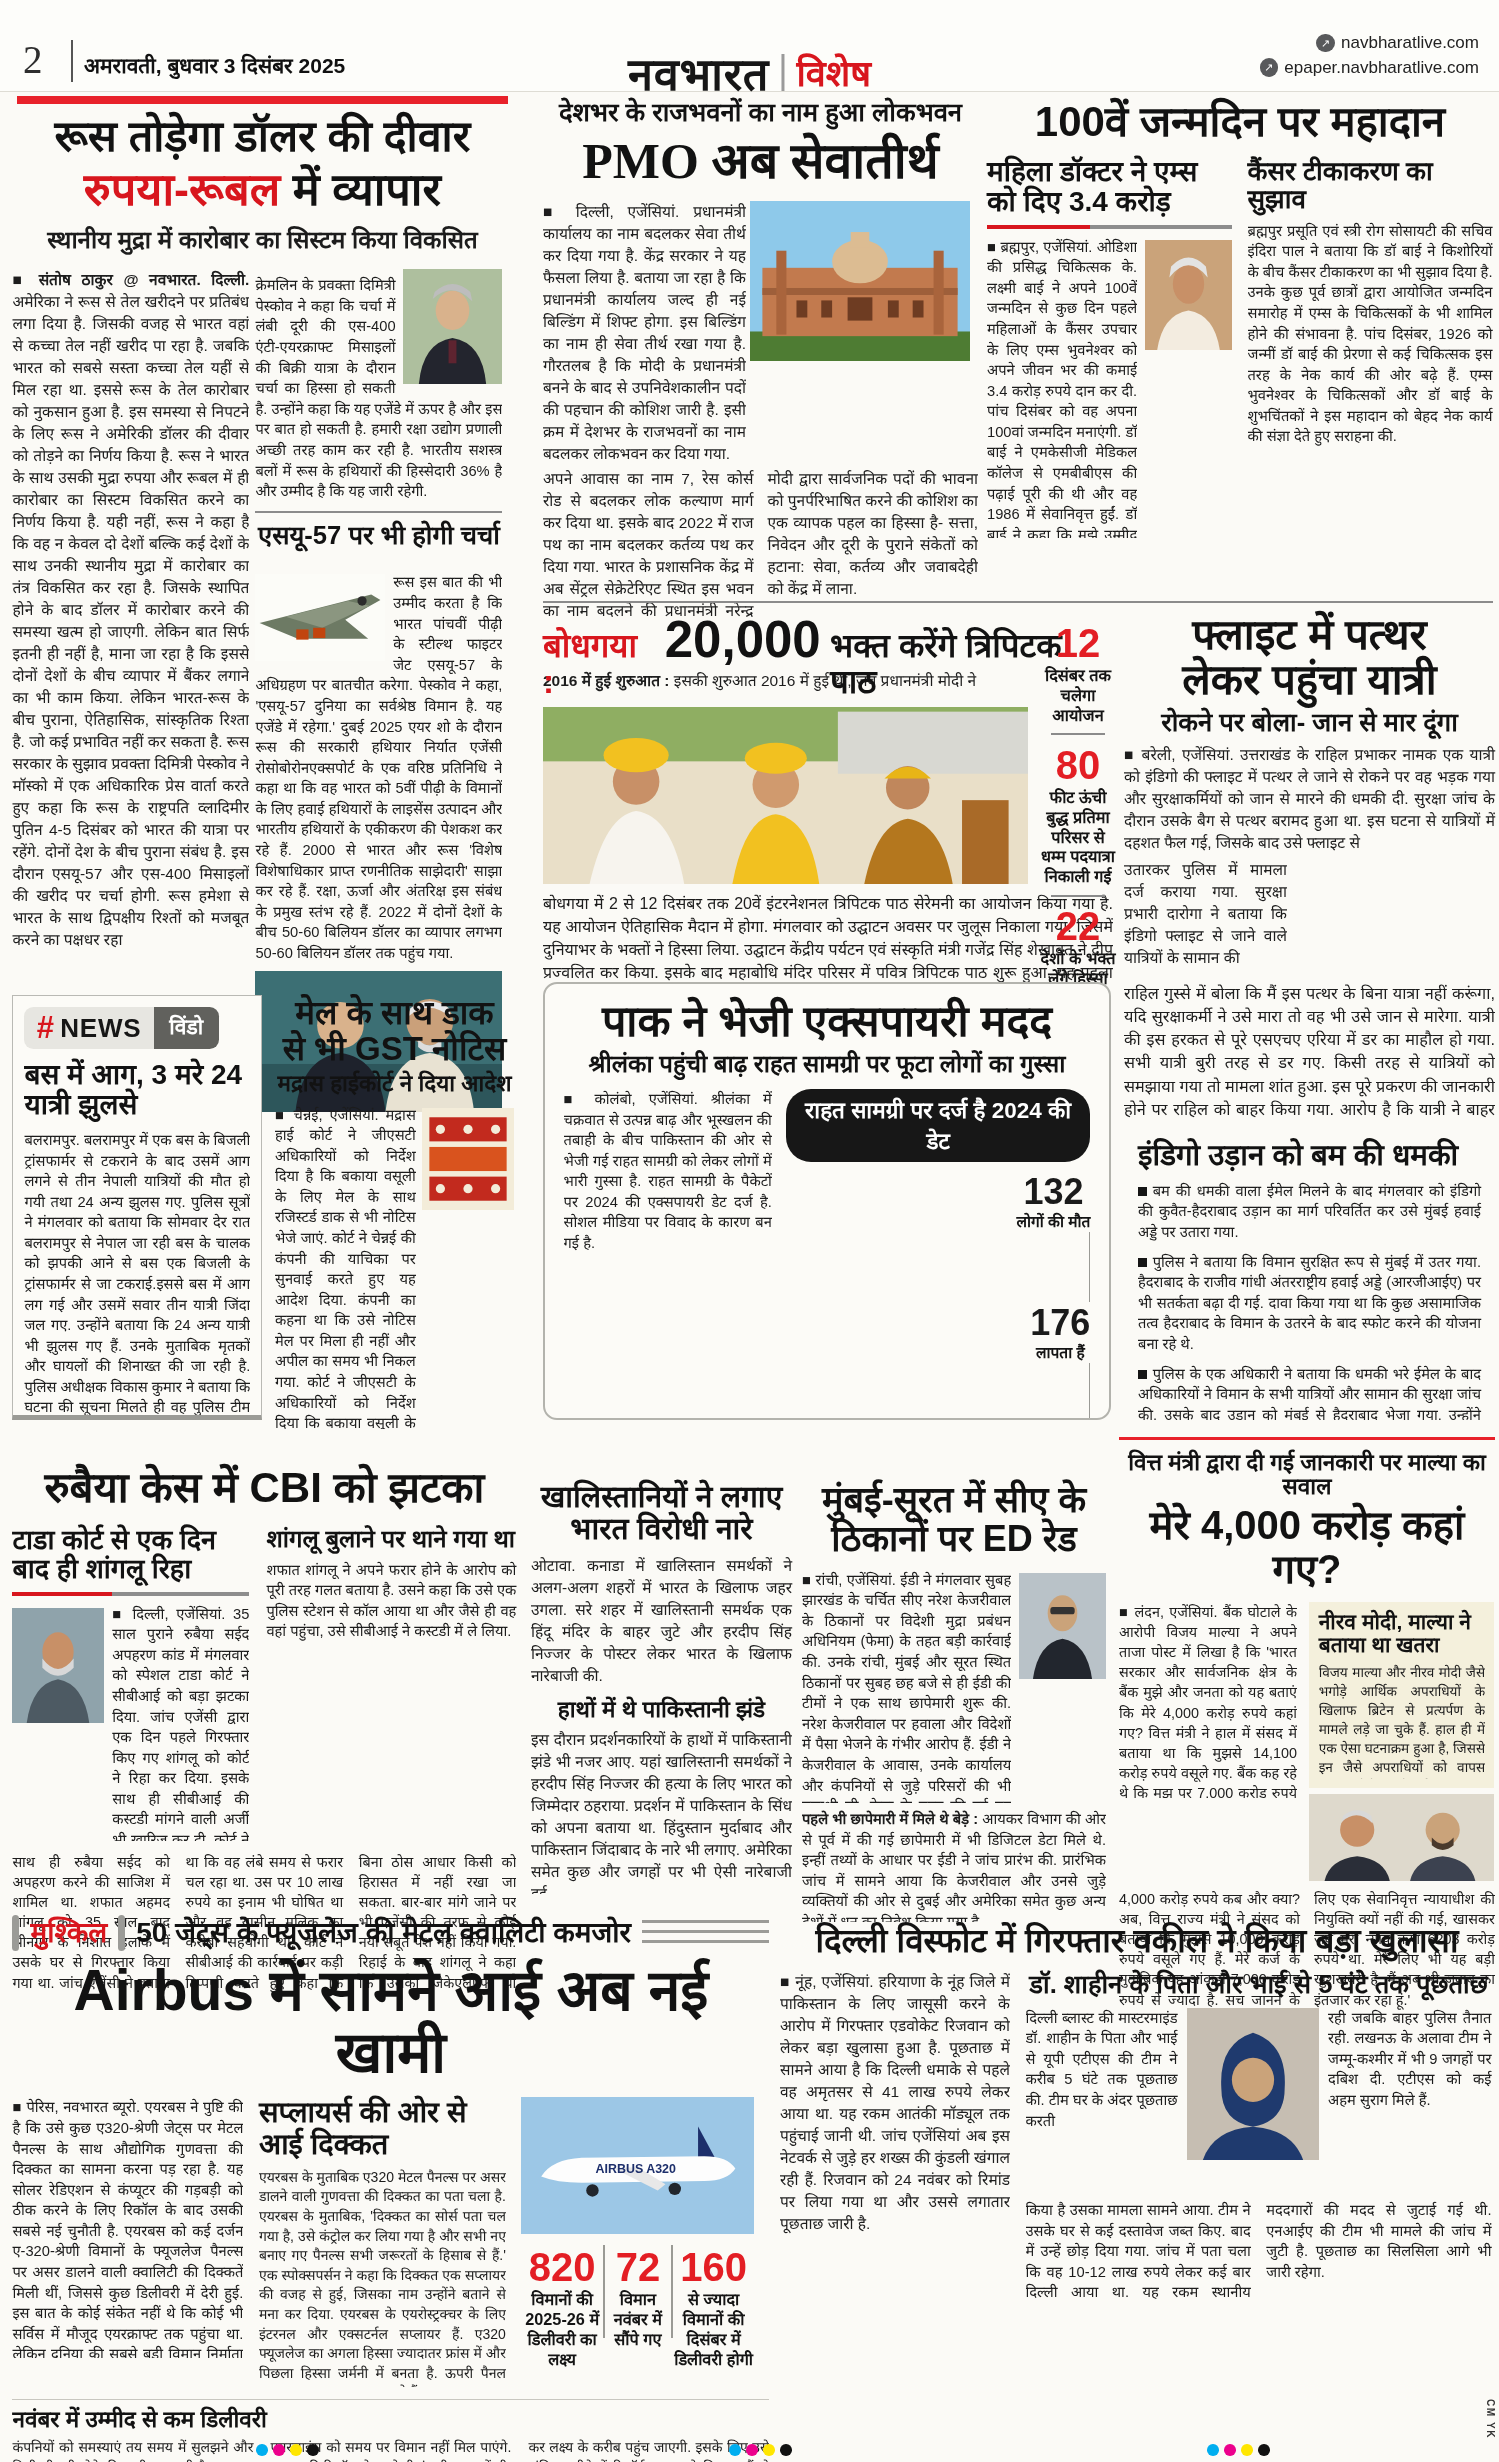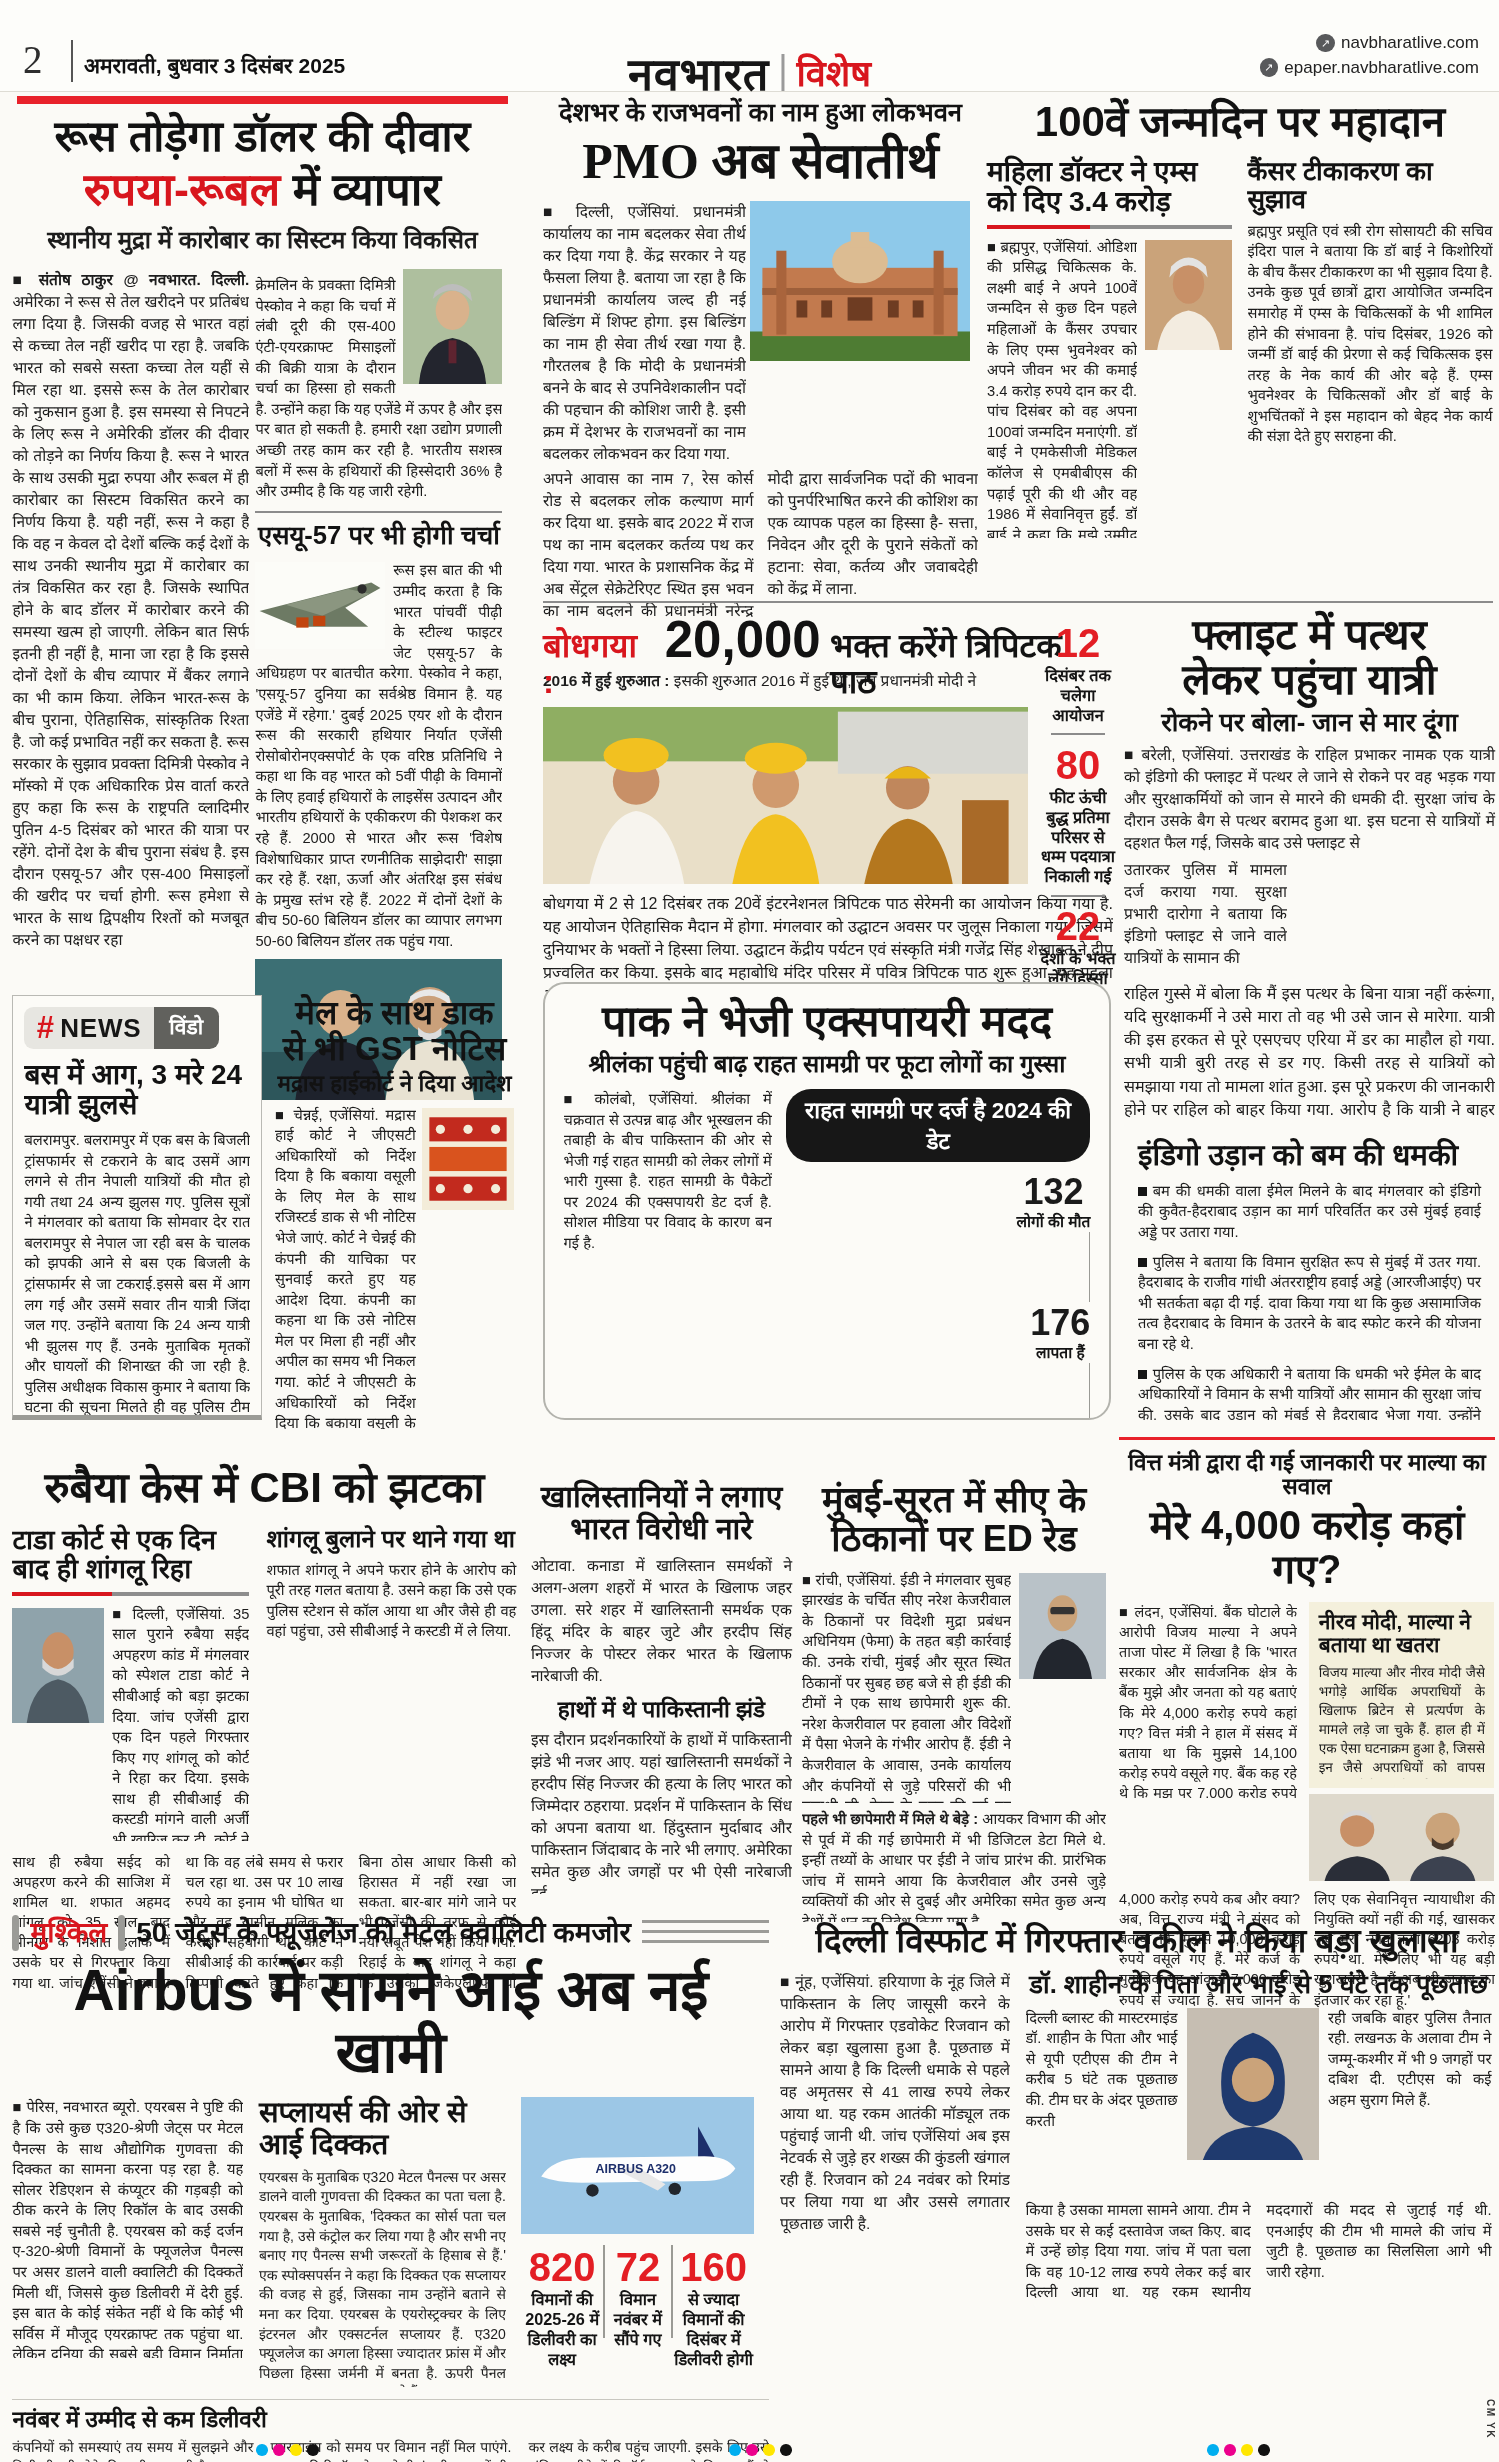--- a/index.html
+++ b/index.html
@@ -40,21 +40,21 @@
   
   .photo { overflow:hidden; background:#cfd6da; }
   .photo svg { display:block; width:100%; height:100%; }
 
   
   .statv { color:#e31e24; font-weight:800; }
   .statl { font-weight:bold; line-height:1.22; color:#141414; }
 
   .pill { background:#171717; color:#fff; font-weight:bold; font-size:22.5px; text-align:center; border-radius:25px; padding:5.4px 7.8px; }
 
-  .box-round { border:2.3px solid #b3b3ad; border-radius:22px; background:#fcfbf7; }
+  .box-round { border:2.3px solid #b3b3ad; border-radius:14px; background:#fcfbf7; }
   .graybox { background:#ececе8; }
   .bullet-sq { display:inline-block; width:8.5px; height:8.5px; background:#151515; margin-right:6.2px; }
 
   .kickbar { width:7px; height:36px; background:#9b9b97; border-radius:3.9px; }
   .stripes { height:26px; flex:1; background:repeating-linear-gradient(to bottom,#9b9b97 0 3.1px,transparent 3.1px 10px); }
 
   .newsbadge { display:flex; align-items:stretch; margin-bottom:11px; }
   .newsbadge .nb1 { display:flex; align-items:center; gap:6.2px; background:#e7e6e1; border-radius:9.3px 0 0 9.3px; padding:3.1px 12.4px; }
   .newsbadge .hash { color:#d8161d; font-size:31px; font-weight:800; }
   .newsbadge .word { font-size:26px; font-weight:800; color:#161616; letter-spacing:0.8px; }
@@ -112,21 +112,21 @@
               <path d="M30 26 Q50 10 70 28 L68 20 Q50 6 32 20 Z" fill="#bdbdbd"></path>
               <path d="M16 100 Q20 64 50 60 Q80 64 84 100 Z" fill="#23252e"></path>
               <rect x="46" y="62" width="8" height="20" fill="#5e2430"></rect>
             </svg>
         </div>
         <div class="sm just" style="margin-top:6.2px;">क्रेमलिन के प्रवक्ता दिमित्री पेस्कोव ने कहा कि चर्चा में लंबी दूरी की एस-400 एंटी-एयरक्राफ्ट मिसाइलों की बिक्री यात्रा के दौरान चर्चा का हिस्सा हो सकती है. उन्होंने कहा कि यह एजेंडे में ऊपर है और इस पर बात हो सकती है. हमारी रक्षा उद्योग प्रणाली अच्छी तरह काम कर रही है. भारतीय सशस्त्र बलों में रूस के हथियारों की हिस्सेदारी 36% है और उम्मीद है कि यह जारी रहेगी.</div>
       </div>
       <div class="hairline" style="height:1.6px;margin:9.3px 0;"></div>
       <div>
         <div class="hl ctr" style="font-size:25.6px;">एसयू-57 पर भी होगी चर्चा</div>
-        <div class="ovh" style="margin-top:11px;">
+        <div class="ovh" style="margin-top:23px;">
           <div class="photo" style="float:left;width:130px;height:87px;margin:1.6px 7.8px 3.1px 0;background:#fff;">
             <svg viewBox="0 0 170 110" preserveAspectRatio="none">
                 <rect width="170" height="110" fill="#fcfcf8"></rect>
                 <polygon points="6,62 152,26 164,33 118,58 148,82 56,82" fill="#6d7a64"></polygon>
                 <polygon points="40,54 122,34 150,40 88,68" fill="#8b9680"></polygon>
                 <circle cx="140" cy="34" r="6" fill="#2c2c2c"></circle>
                 <rect x="54" y="70" width="16" height="13" fill="#c1440e"></rect>
                 <rect x="76" y="68" width="16" height="13" fill="#c1440e"></rect>
               </svg>
           </div>

